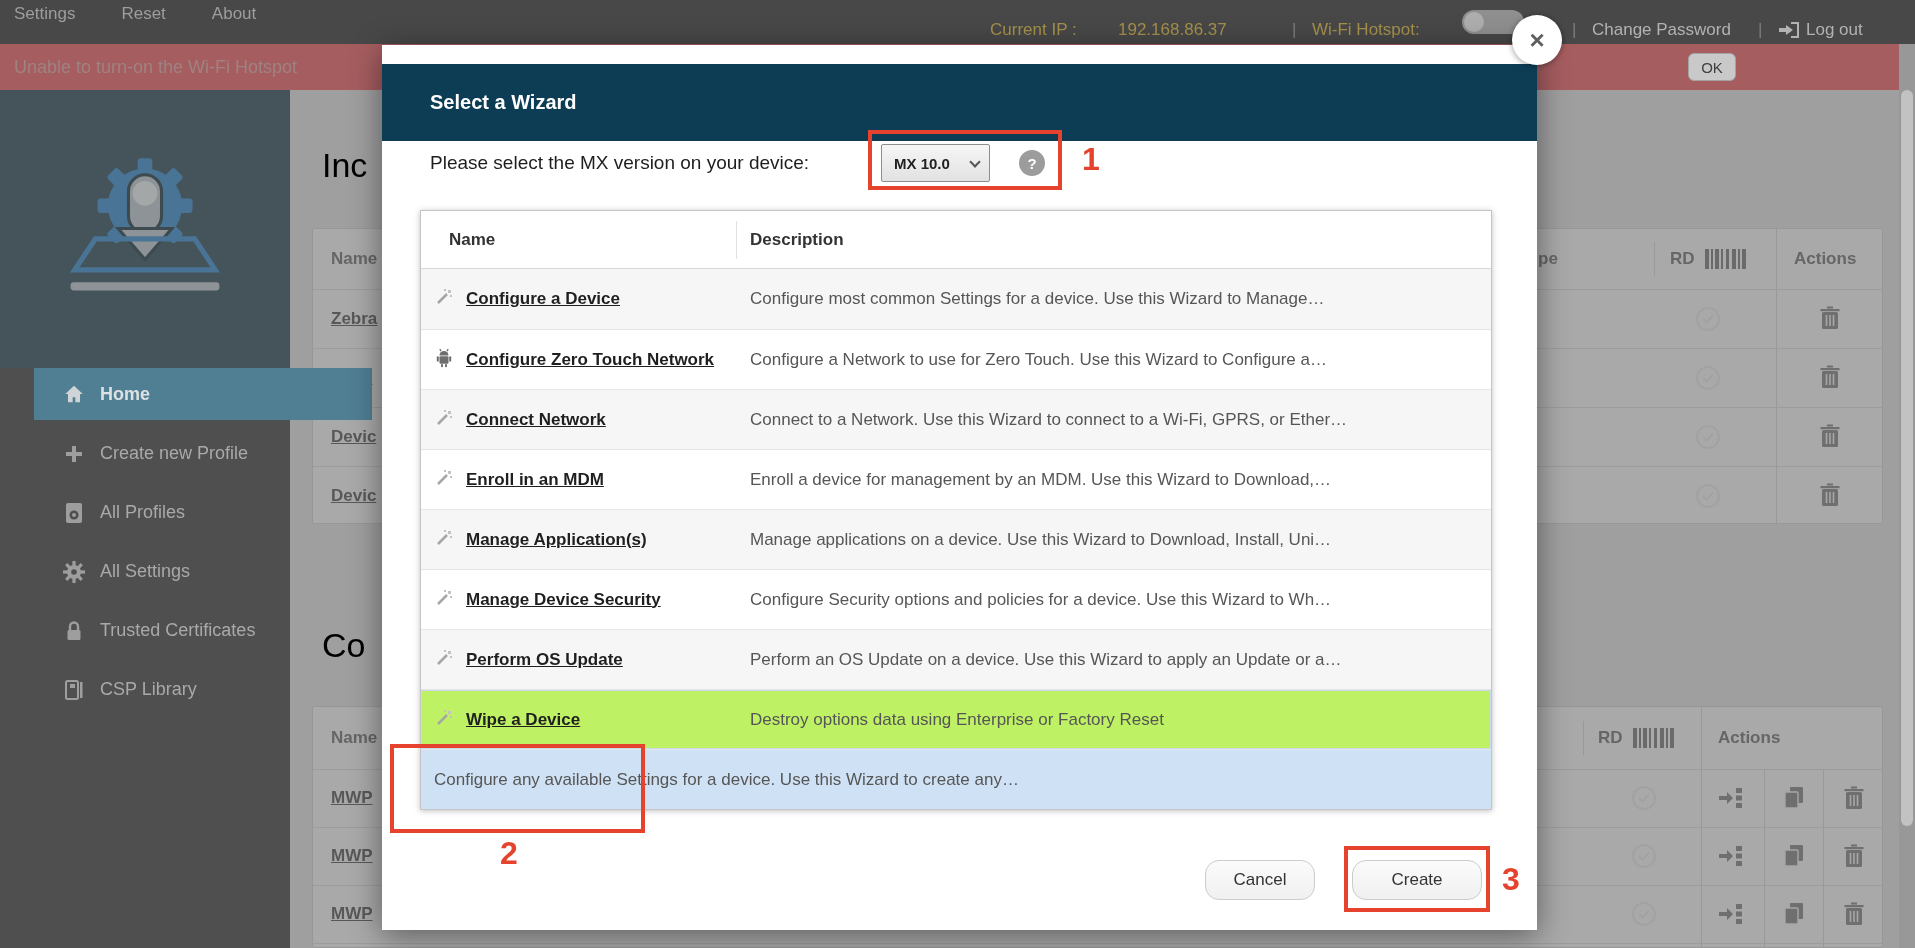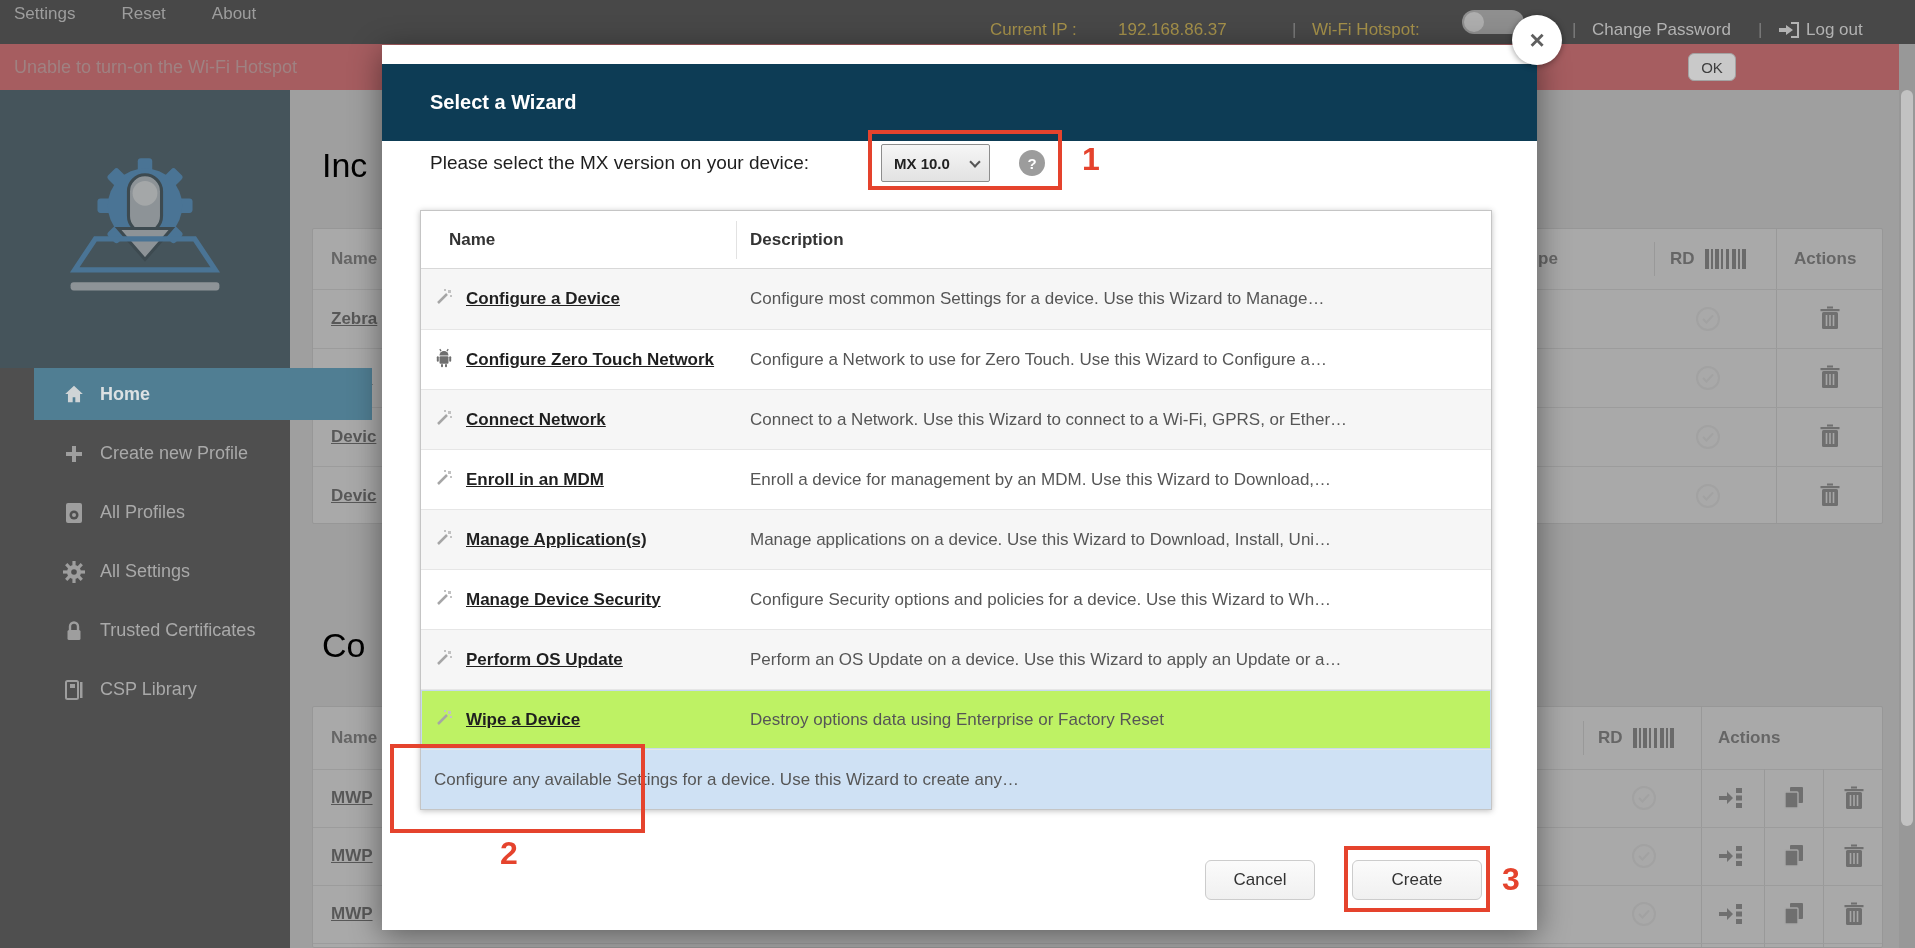--- a/index.html
+++ b/index.html
@@ -77,21 +77,21 @@
   .wt-row + .wt-row { border-top:1px solid #e6e6e6; }
   .wt-row.striped { background:#f6f6f6; }
   .cell-name { width:316px; display:flex; align-items:center; padding-left:13px; }
   .row-link { margin-left:12px; font-size:17px; font-weight:bold; color:#1f1f1f; text-decoration:underline; white-space:nowrap; }
   .cell-desc { flex:1; display:flex; align-items:center; padding-left:13px; font-size:17px; color:#565656; white-space:nowrap; overflow:hidden; }
   .wt-row.hovered { background:#bef264; box-shadow:inset 0 0 0 1px #c7daee; }
   .wt-row.selected { box-shadow:inset 0 0 0 1px #a8c6e3; }
   .wt-row.selected .cell-name { background:#d7e6f7; border-right:3px solid #fff; }
   .wt-row.selected .cell-desc { background:#cfe1f4; }
 
-  .dlg-btn { position:absolute; top:815px; height:40px; background:linear-gradient(#fbfbfb,#f0f0f0); border:1px solid #ccc; border-radius:6px;
+  .dlg-btn { position:absolute; top:815px; height:40px; background:linear-gradient(#fbfbfb,#f0f0f0); border:1px solid #ccc; border-radius:14px;
              font-size:17px; color:#333; display:flex; align-items:center; justify-content:center; cursor:pointer; }
   .dlg-cancel { left:823px; width:110px; }
   .dlg-create { left:970px; width:130px; }
 </style>
 </head>
 <body>
 
 <div class="topbar">
   <div class="topbar-menu">
     <span>Settings</span>

